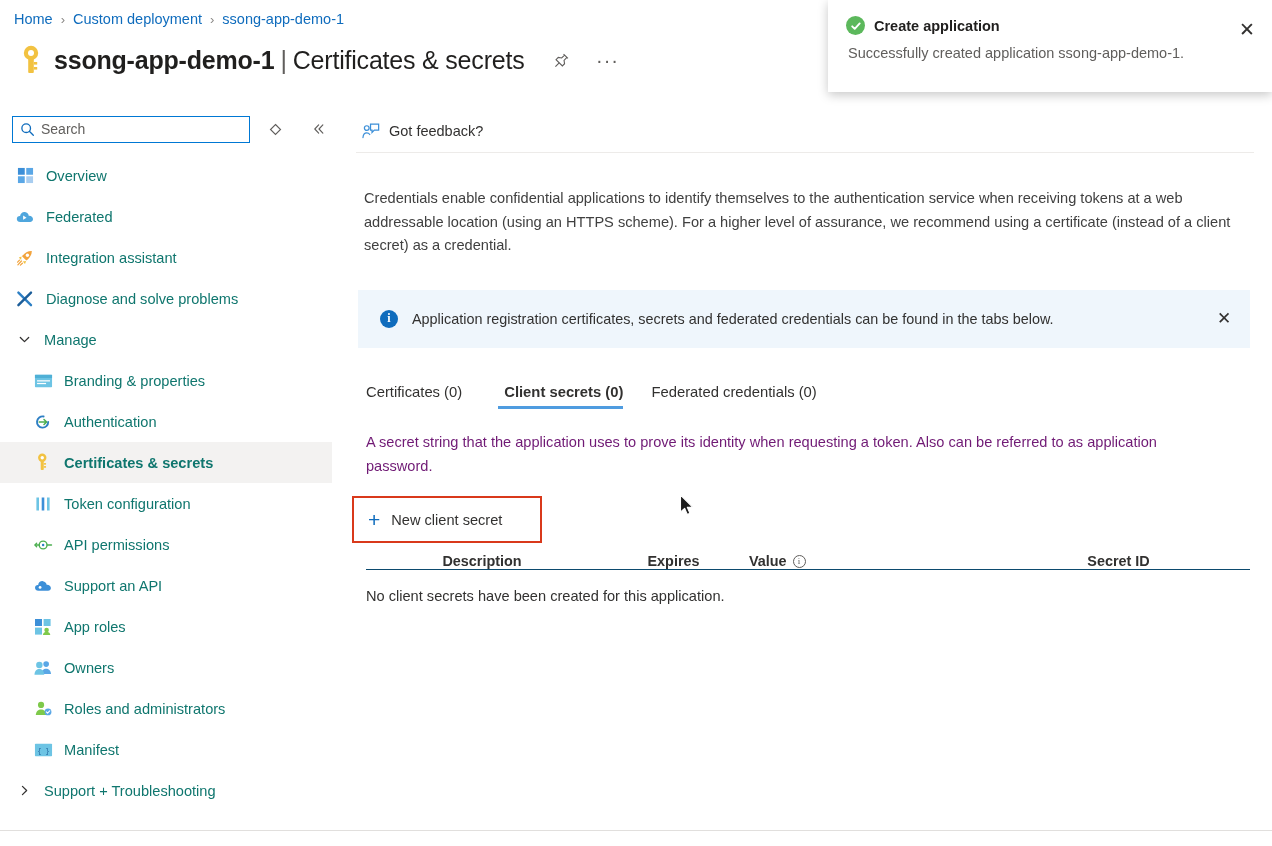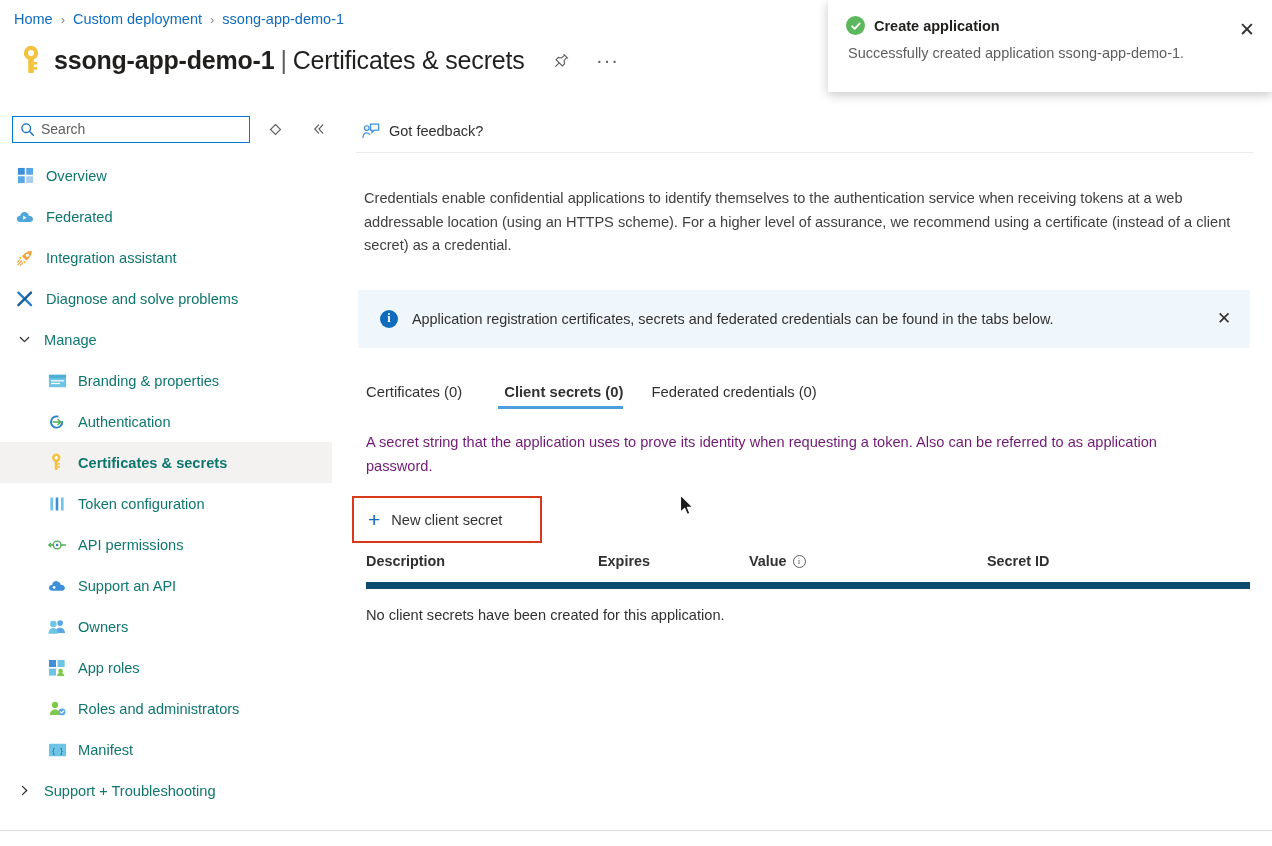--- a/index.html
+++ b/index.html
@@ -210,21 +210,21 @@
     padding-left: 14px;
     cursor: pointer;
     font-size: 14.6px;
     color: #0f766e;
     position: relative;
   }
   .nav-item.selected {
     background: #f3f2f1;
     font-weight: 700;
   }
-  .nav-item.child { padding-left: 46px; }
+  .nav-item.child { padding-left: 32px; }
   .nav-item.group { padding-left: 14px; }
   .nav-ico {
     width: 22px;
     height: 20px;
     margin-right: 10px;
     flex: none;
     display: flex;
     align-items: center;
     justify-content: center;
   }
@@ -394,22 +394,23 @@
 
   
   .tbl {
     margin: 10px 22px 0 26px;
   }
   .tbl-head {
     display: flex;
     font-size: 14.4px;
     font-weight: 700;
     color: #323130;
-    padding-bottom: 13px;
-    border-bottom: 7px solid #0c4a6e;
+    padding-bottom: 0;
+    border-bottom: 1px solid #0c4a6e;
+    text-align: center;
   }
   .th-desc { width: 232px; }
   .th-exp  { width: 151px; }
   .th-val  { width: 238px; display: flex; align-items: center; gap: 6px;}
   .th-sid  { flex: 1; }
   .info-circ {
     width: 13px;
     height: 13px;
     border: 1px solid #605e5c;
     border-radius: 50%;
@@ -638,41 +639,41 @@
         <svg width="19" height="14" viewBox="0 0 20 14">
           <path d="M4.8 12 C2.1 12 0.8 10.3 1.1 8.4 C1.4 6.7 3 5.8 4.4 6 C4.6 3.4 6.9 1.6 9.4 1.9 C11.5 2.1 13.1 3.7 13.3 5.6 C15.7 5.3 17.7 7 17.8 9.1 C17.9 10.8 16.5 12 14.8 12 Z" fill="#3c8fd8"></path>
           <circle cx="6.4" cy="8.5" r="1.5" fill="#ffffff"></circle>
         </svg>
       </span>
       <span class="nav-label">Support an API</span>
     </div>
 
     <div class="nav-item child">
       <span class="nav-ico">
-        <svg width="19" height="17" viewBox="0 0 20 18">
-          <circle cx="12.8" cy="5.4" r="3" fill="#5aa7e6"></circle>
-          <path d="M7.6 15.8 C8 11.8 10.2 10.2 12.8 10.2 C15.4 10.2 17.6 11.8 18 15.8 Z" fill="#5aa7e6"></path>
-          <circle cx="5.6" cy="6.4" r="3.4" fill="#6dc4e4"></circle>
-          <path d="M0.4 16.6 C0.8 12.2 3 10.6 5.6 10.6 C8.2 10.6 10.4 12.2 10.8 16.6 Z" fill="#6dc4e4"></path>
-        </svg>
-      </span>
-      <span class="nav-label">Owners</span>
-    </div>
-
-    <div class="nav-item child">
-      <span class="nav-ico">
         <svg width="18" height="18" viewBox="0 0 18 18">
           <rect x="1" y="1" width="7" height="7" fill="#3c8fd8"></rect>
           <rect x="9.6" y="1" width="7" height="7" fill="#6dc4e4"></rect>
           <rect x="1" y="9.6" width="7" height="7" fill="#6dc4e4"></rect>
           <circle cx="12.6" cy="12" r="2.3" fill="#7ec94a"></circle>
           <path d="M8.9 17 C9.2 14.6 10.8 13.8 12.6 13.8 C14.4 13.8 16 14.6 16.3 17 Z" fill="#7ec94a"></path>
         </svg>
       </span>
       <span class="nav-label">App roles</span>
+    </div>
+
+    <div class="nav-item child">
+      <span class="nav-ico">
+        <svg width="19" height="17" viewBox="0 0 20 18">
+          <circle cx="12.8" cy="5.4" r="3" fill="#5aa7e6"></circle>
+          <path d="M7.6 15.8 C8 11.8 10.2 10.2 12.8 10.2 C15.4 10.2 17.6 11.8 18 15.8 Z" fill="#5aa7e6"></path>
+          <circle cx="5.6" cy="6.4" r="3.4" fill="#6dc4e4"></circle>
+          <path d="M0.4 16.6 C0.8 12.2 3 10.6 5.6 10.6 C8.2 10.6 10.4 12.2 10.8 16.6 Z" fill="#6dc4e4"></path>
+        </svg>
+      </span>
+      <span class="nav-label">Owners</span>
     </div>
 
     <div class="nav-item child">
       <span class="nav-ico">
         <svg width="19" height="17" viewBox="0 0 20 18">
           <circle cx="7.4" cy="5.2" r="3.3" fill="#7ec94a"></circle>
           <path d="M1.8 16 C2.2 11.6 4.6 10 7.4 10 C10.2 10 12.6 11.6 13 16 Z" fill="#7ec94a"></path>
           <circle cx="14.8" cy="12.6" r="3.6" fill="#5aa7e6"></circle>
           <path d="M13 12.6 l1.3 1.4 2.3 -2.6" stroke="#ffffff" stroke-width="1.2" fill="none" stroke-linecap="round" stroke-linejoin="round"></path>
         </svg>

